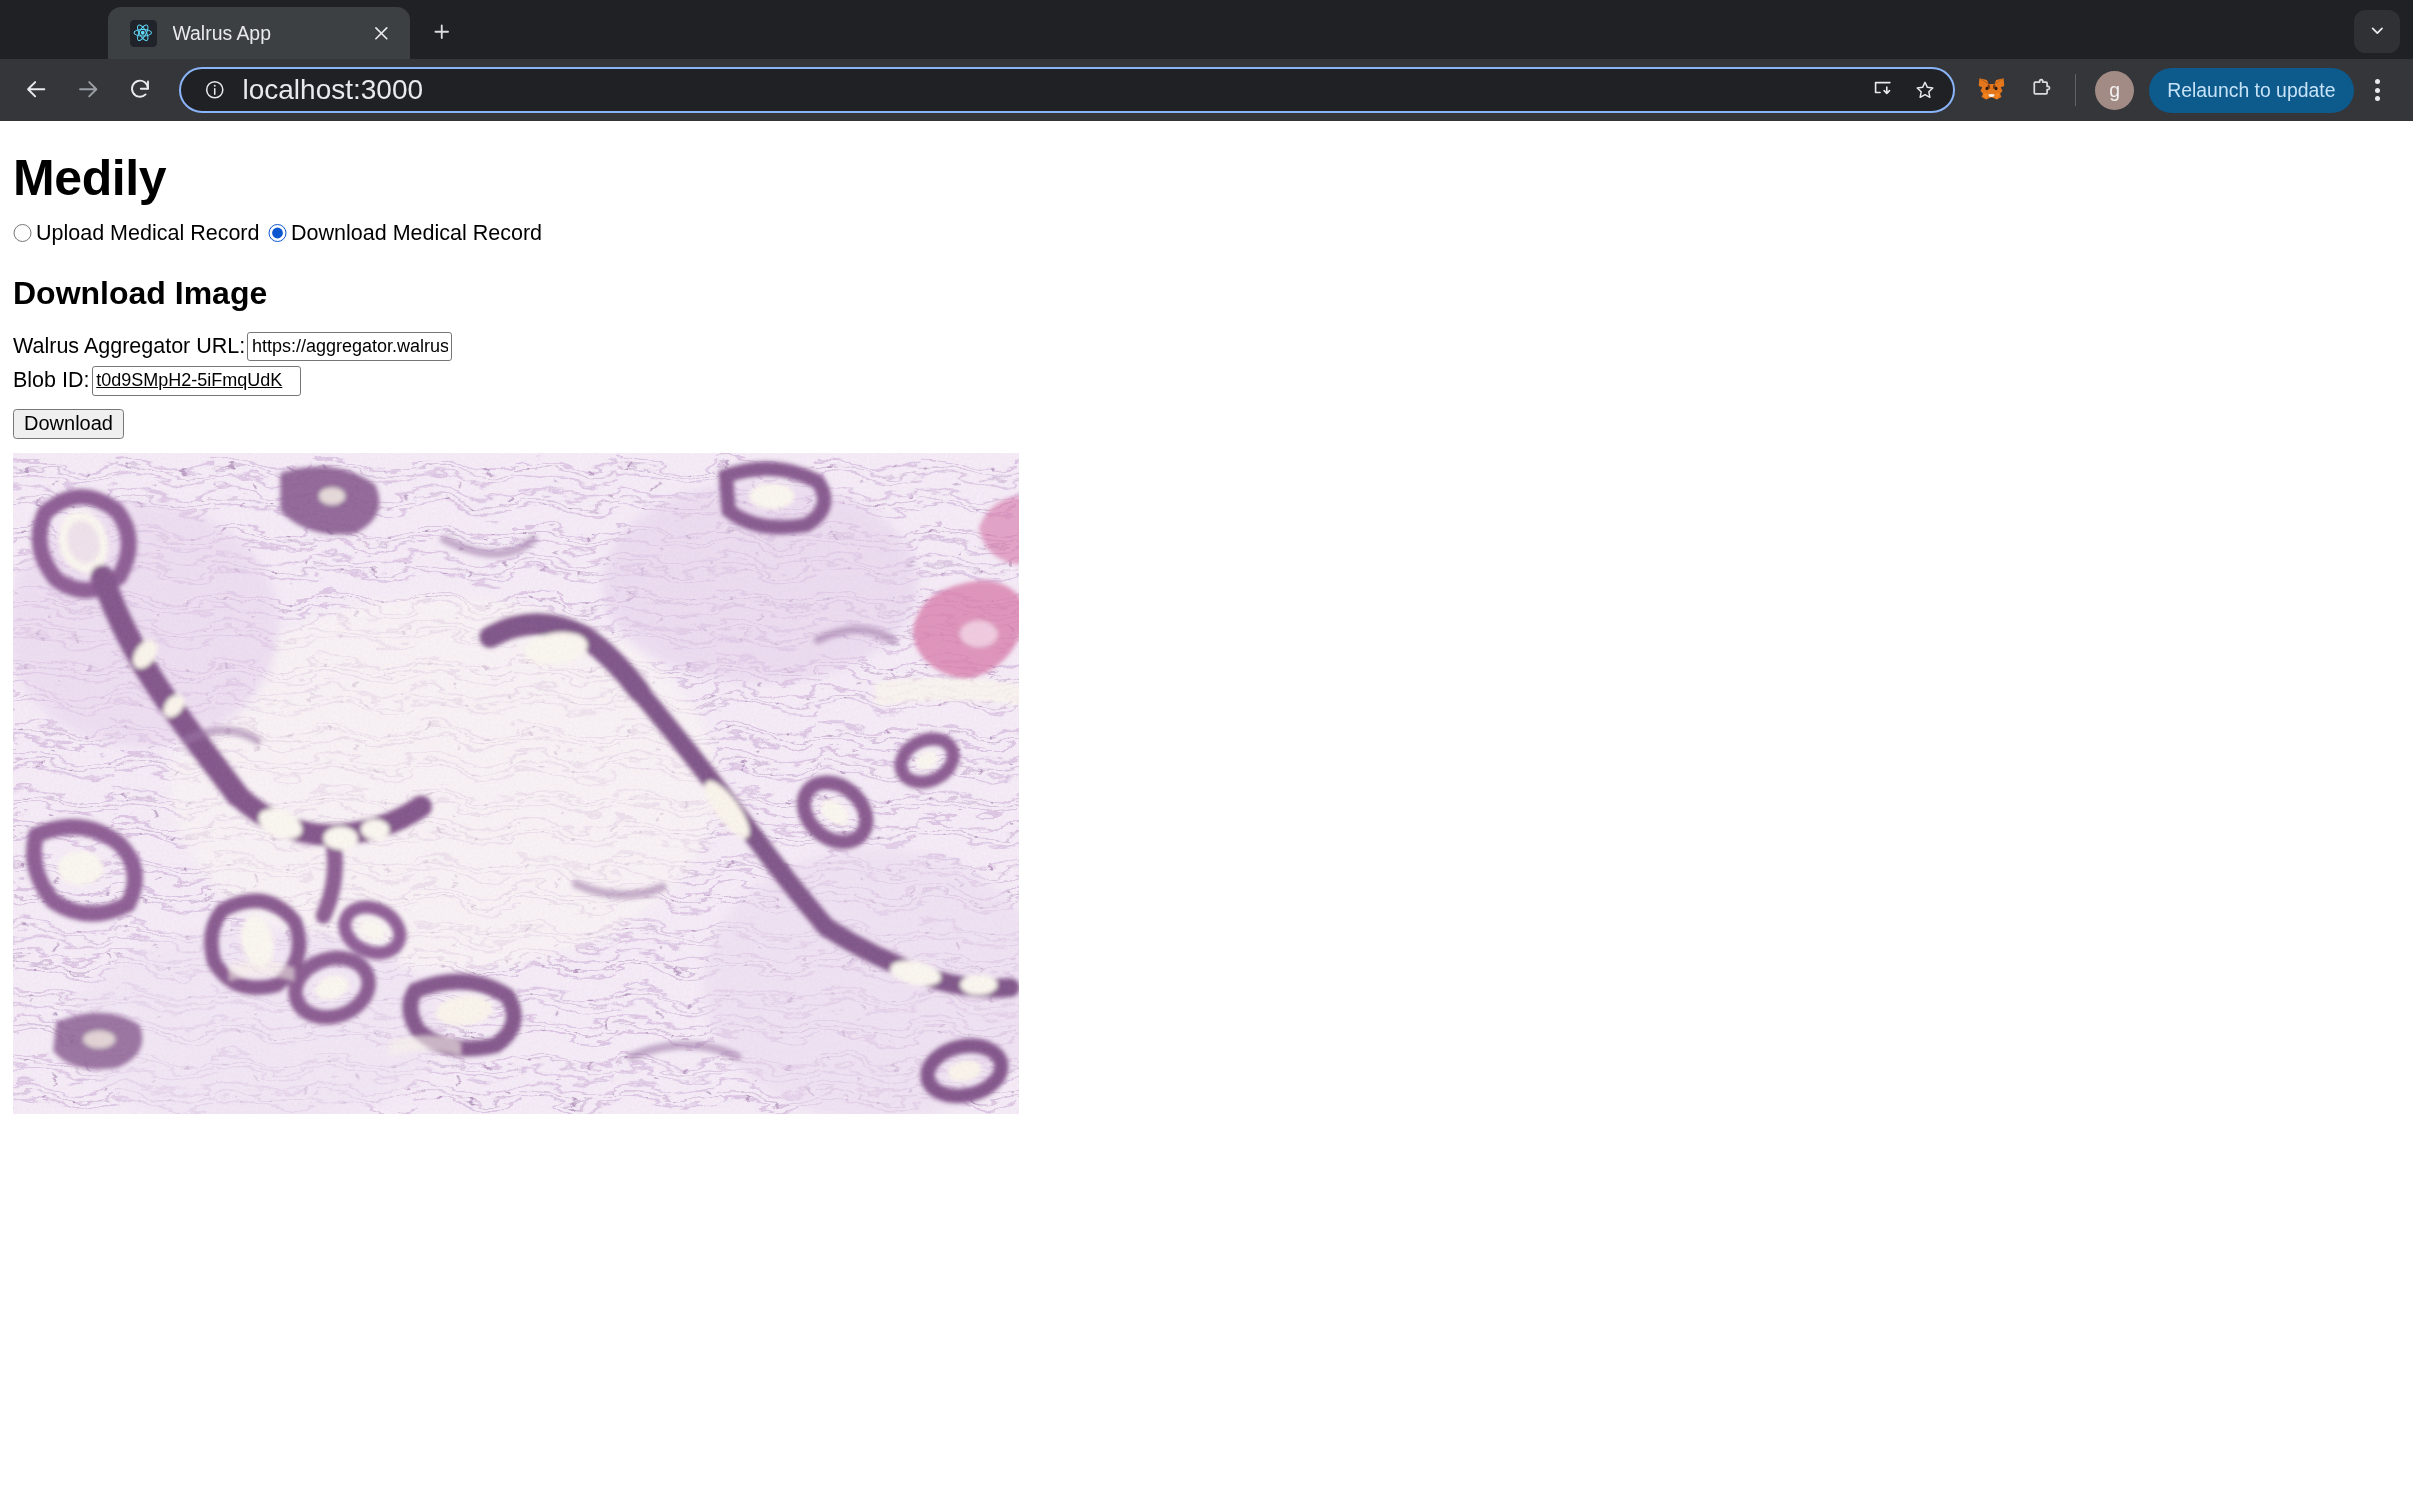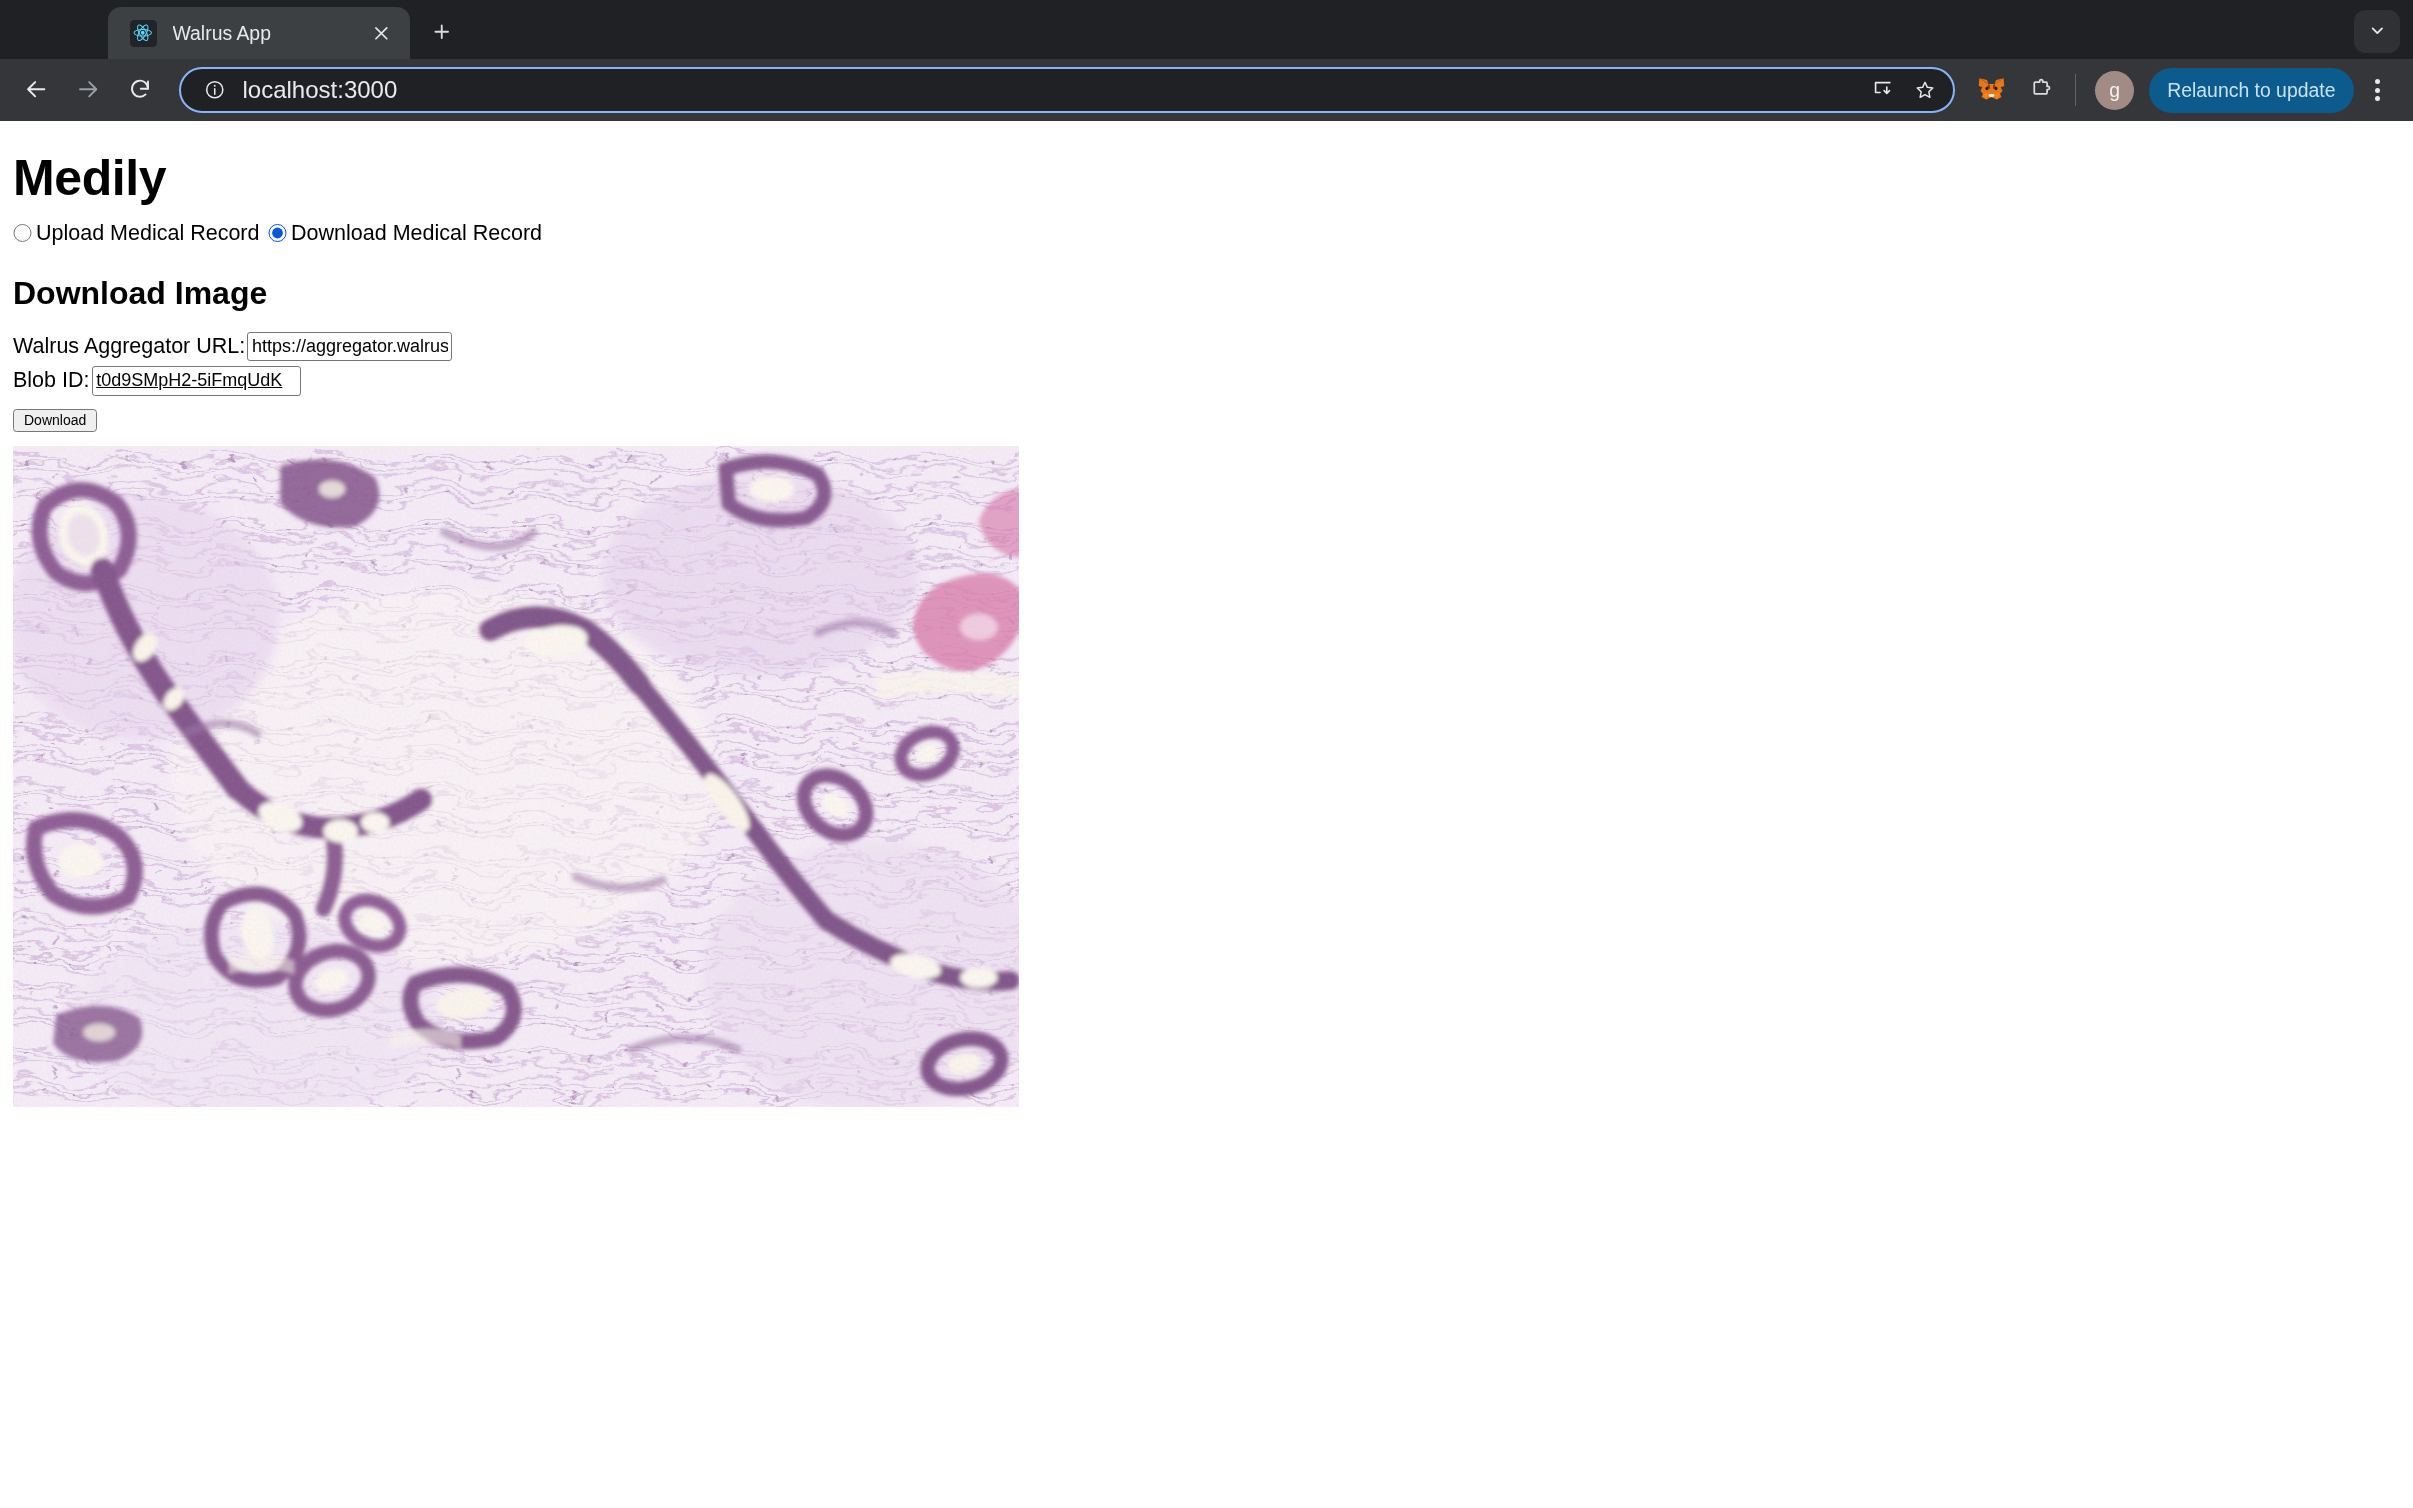--- a/index.html
+++ b/index.html
@@ -104,21 +104,21 @@
     min-width: 0;
   }
   .omnibox-info {
     width: 33px; height: 33px;
     display: flex; align-items: center; justify-content: center;
     flex: 0 0 auto;
     margin-right: 11.5px;
   }
   .omnibox-url {
     color: #e8eaed;
-    font-size: 24px;
+    font-size: 28px;
     flex: 1 1 auto;
     white-space: nowrap;
     overflow: hidden;
   }
   .omnibox-action {
     width: 42px; height: 42px;
     display: flex; align-items: center; justify-content: center;
     border-radius: 50%;
     flex: 0 0 auto;
   }
@@ -228,21 +228,21 @@
     border: 1.4px solid #767676;
     border-radius: 2.9px;
     padding: 1.4px 3.6px;
     height: 29.5px;
     margin-left: 2.2px;
   }
   #agg-url { width: 205px; }
   #blob-id { width: 209px; text-decoration: underline; }
   .download-btn {
     font-family: "Liberation Sans", sans-serif;
-    font-size: 14px;
+    font-size: 20px;
     color: #000;
     background: #efefef;
     border: 1.4px solid #767676;
     border-radius: 3.6px;
     padding: 2.2px 10px;
     margin-top: 13.6px;
     display: block;
   }
 
   

